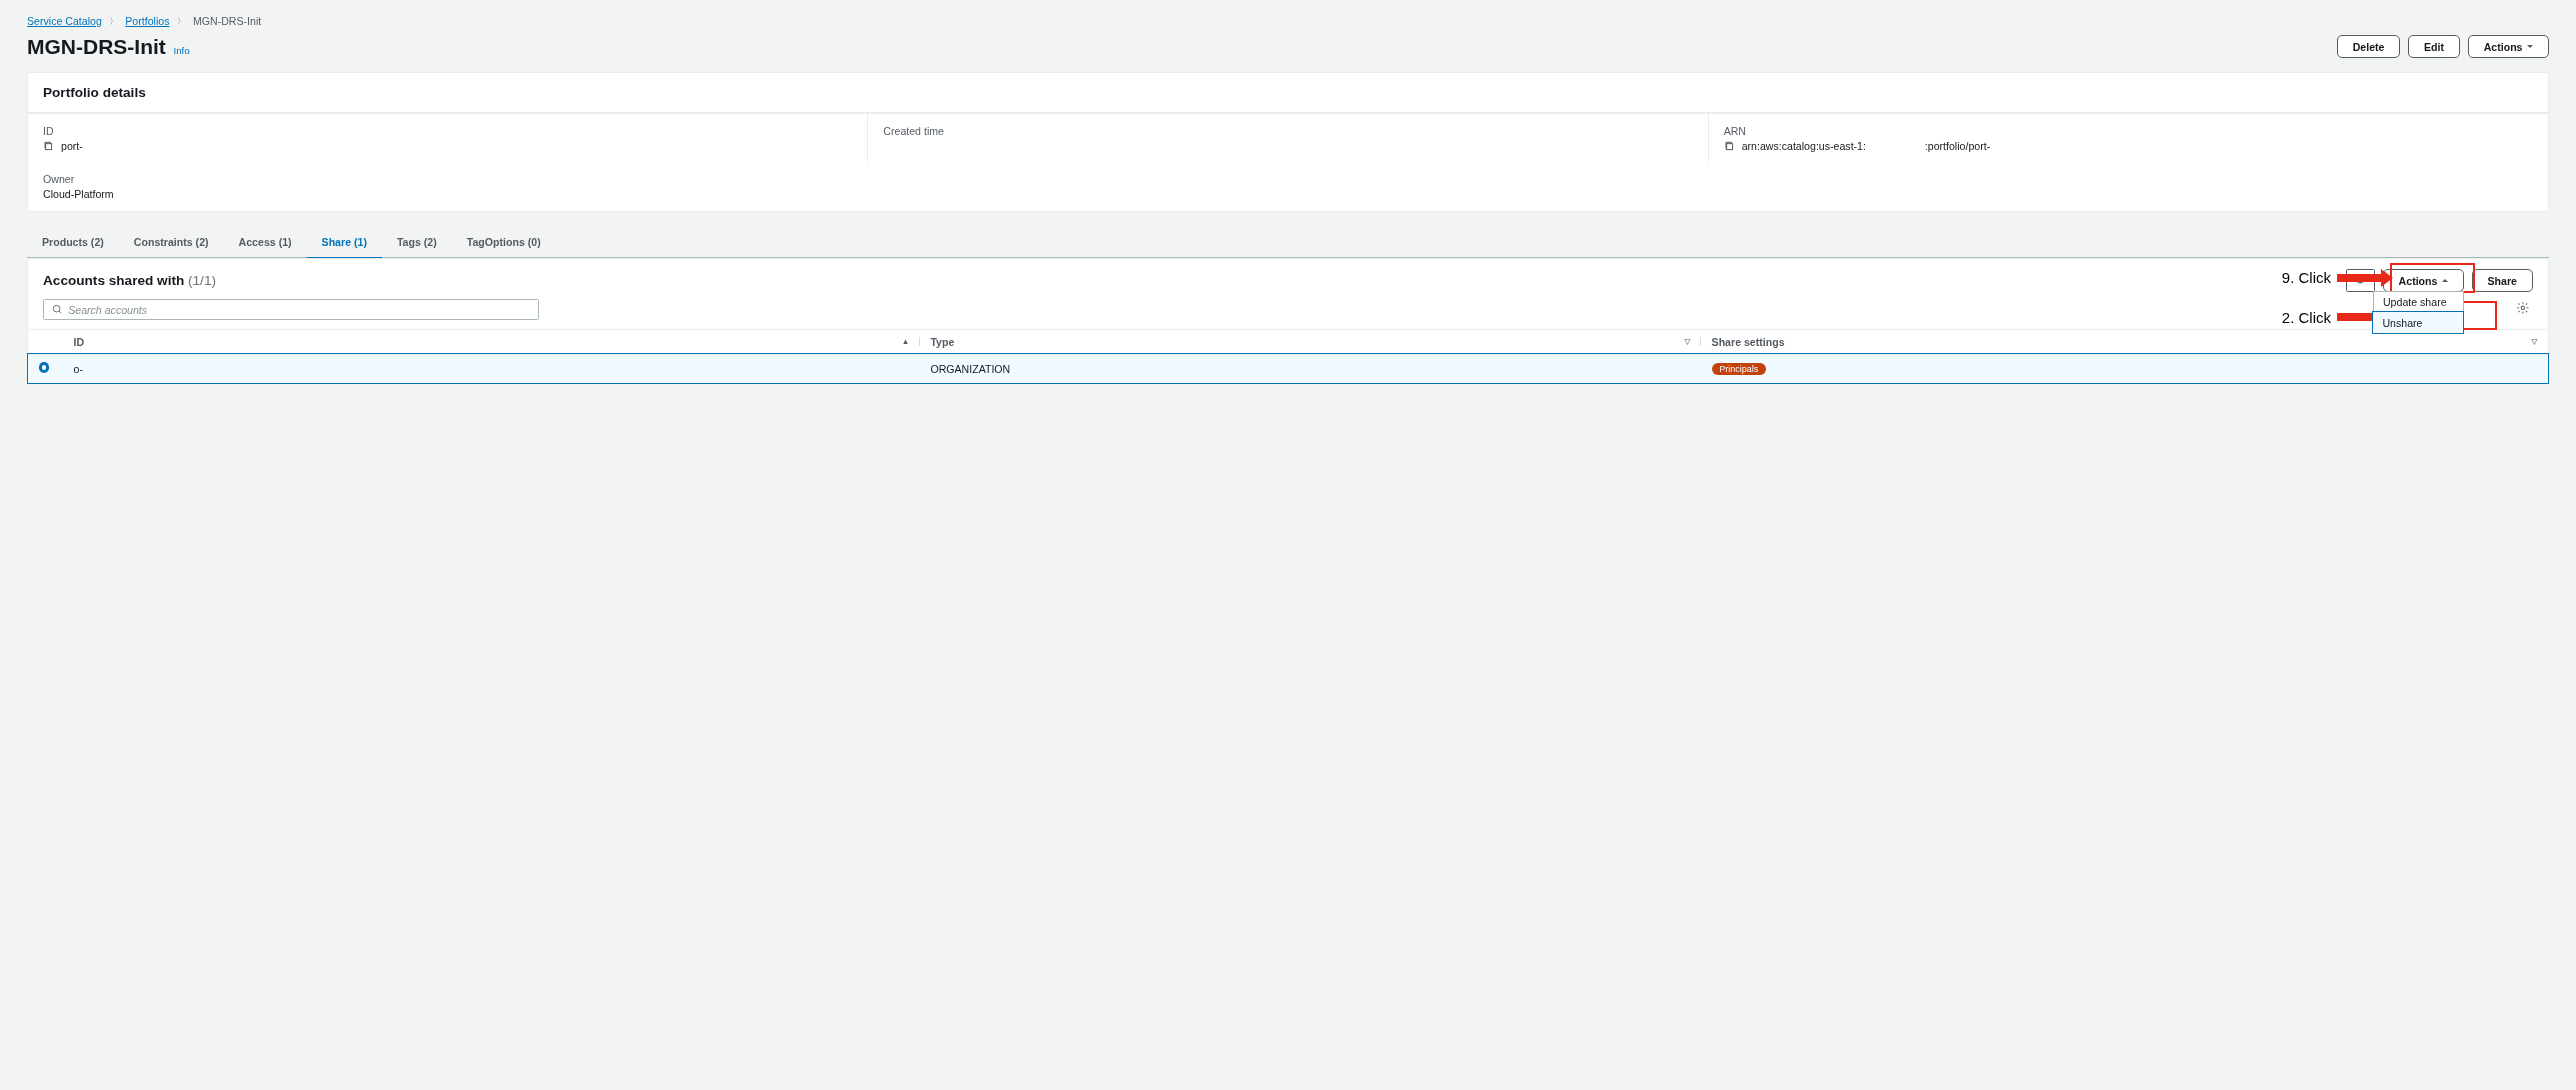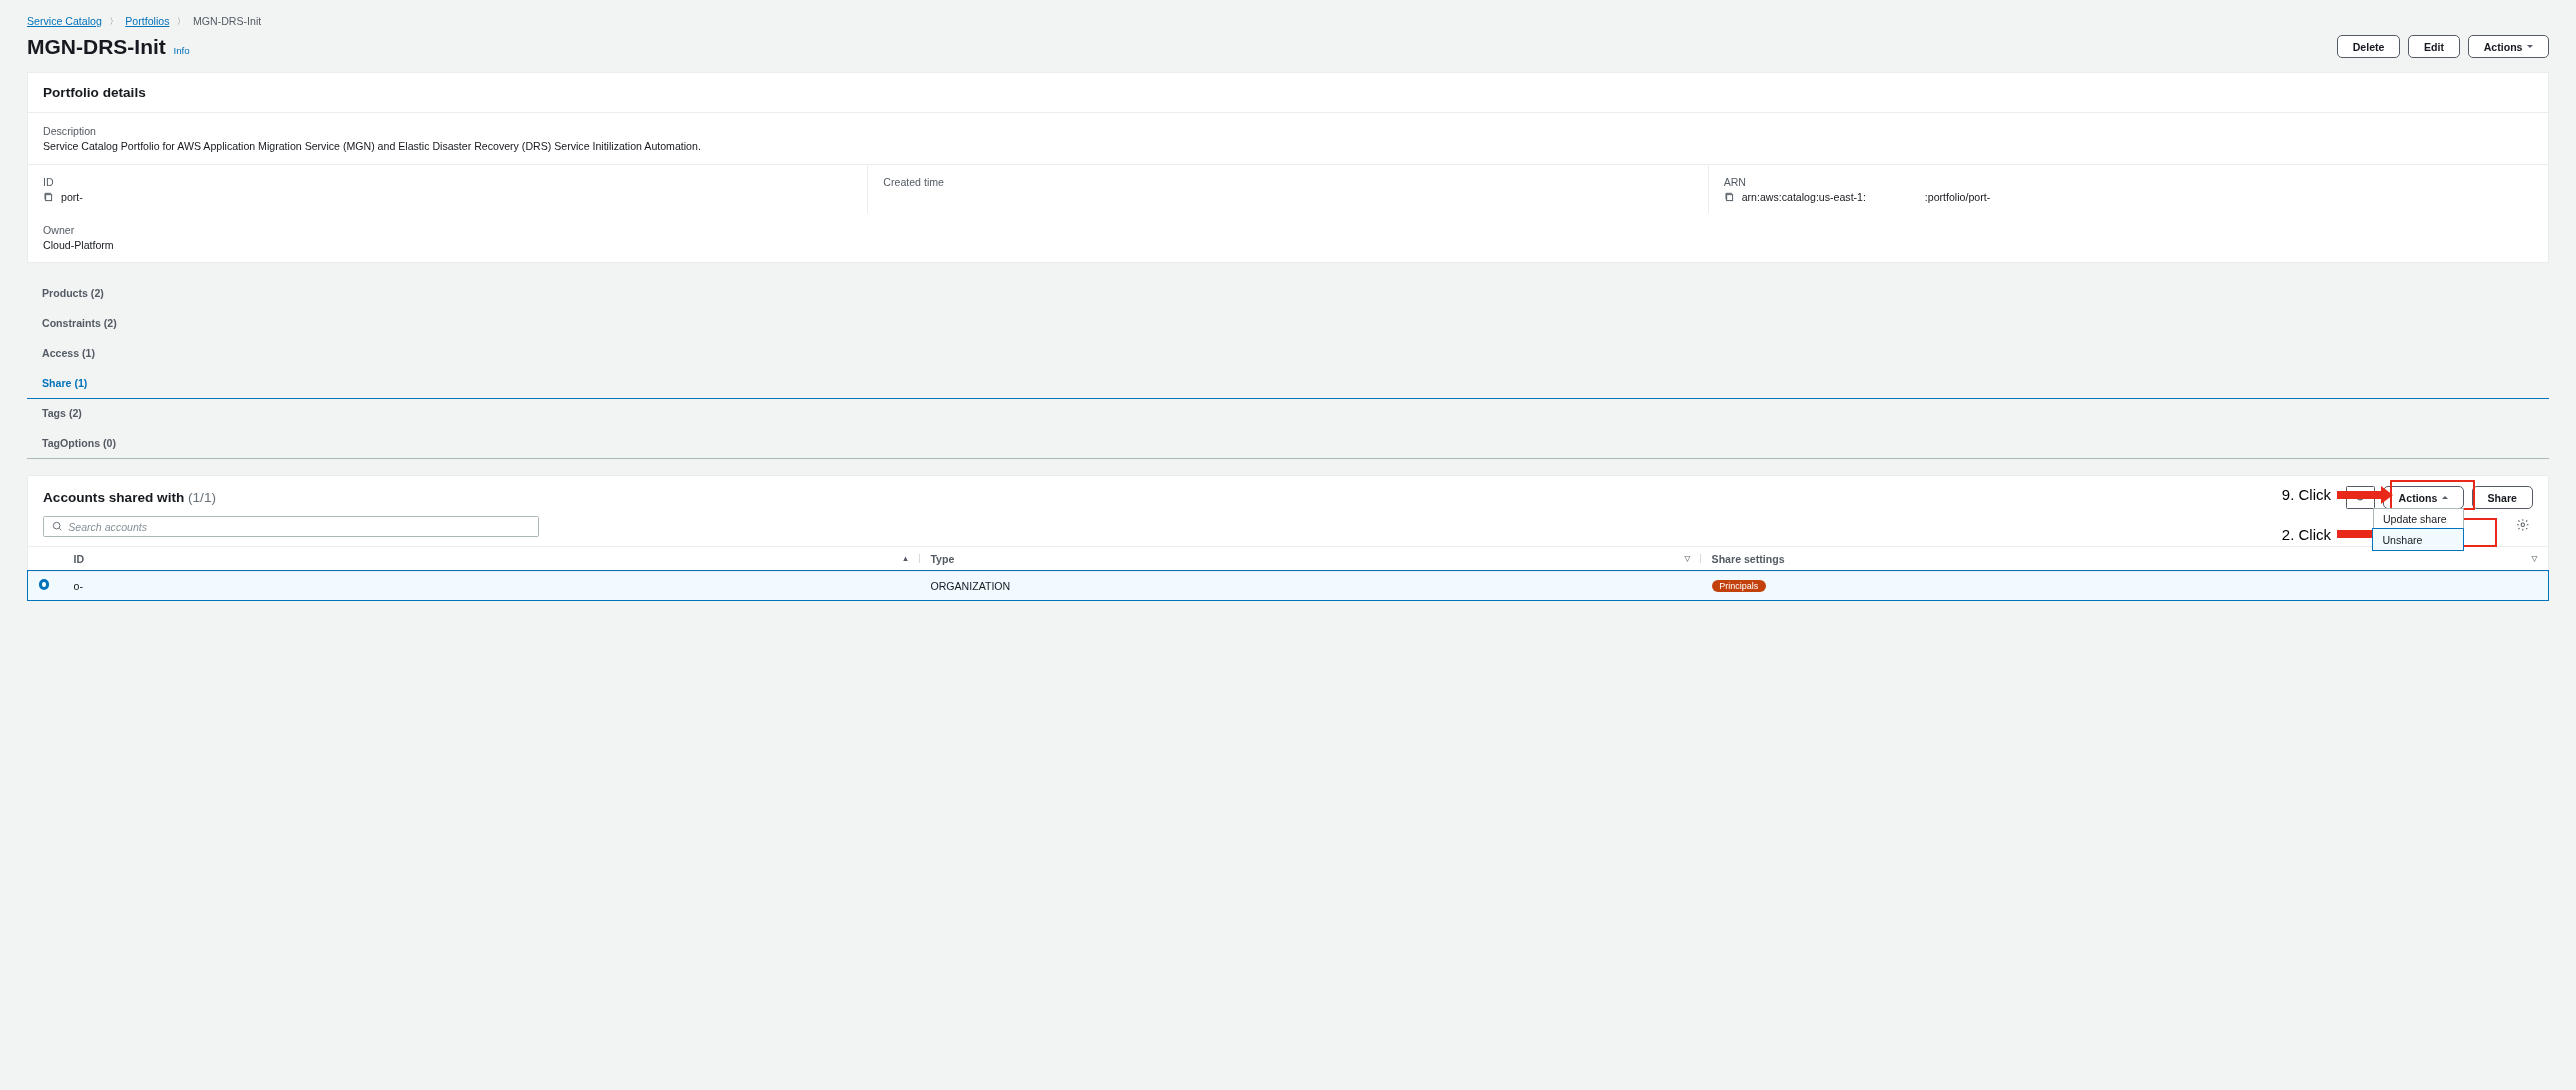--- a/index.html
+++ b/index.html
@@ -45,21 +45,21 @@
 .detail-value { color: #16191f; font-size: 10.6px; }
 
 .details-grid { display: flex; border-top: 0.8px solid #eaeded; }
 .details-cell { flex: 1; padding: 10.6px 15px; }
 .details-cell + .details-cell { border-left: 0.8px solid #eaeded; }
 .copy-icon { display: inline-flex; width: 10.6px; height: 10.6px; margin-right: 4.5px; vertical-align: -1.5px; }
 
 .owner-row { padding: 10.6px 15px; }
 
 
-.tabs { display: flex; border-bottom: 0.8px solid #aab7b8; margin-bottom: 16px; flex-direction: column; }
+.tabs { display: flex; border-bottom: 0.8px solid #aab7b8; margin-bottom: 0; }
 .tab { padding: 9px 15px; font-size: 10.6px; color: #545b64; cursor: pointer; font-weight: 700; }
 .tab.active { color: #0073bb; border-bottom: 1.5px solid #0073bb; margin-bottom: -0.8px; }
 
 
 .accounts-panel { background: #fff; border: 0.8px solid #eaeded; }
 .accounts-header { display: flex; align-items: center; justify-content: space-between; padding: 10.6px 15px 6px; }
 .accounts-title { font-size: 13.6px; font-weight: 700; }
 .accounts-title .count { color: #687078; font-weight: 400; }
 .accounts-actions { display: flex; align-items: center; gap: 7.6px; position: relative; }
 
@@ -133,24 +133,20 @@
     <button class="btn">
       <span>Actions</span>
       <span class="caret-down"></span>
     </button>
   </div>
 </div>
 
 <section class="panel">
   <div class="panel-header">
     <h2>Portfolio details</h2>
-  </div>
-  <div class="details-body">
-    <div class="detail-label">Description</div>
-    <div class="detail-value">Service Catalog Portfolio for AWS Application Migration Service (MGN) and Elastic Disaster Recovery (DRS) Service Initilization Automation.</div>
   </div>
   <div class="details-grid">
     <div class="details-cell">
       <div class="detail-label">ID</div>
       <div class="detail-value">
         <span class="copy-icon">
           <svg viewBox="0 0 16 16" fill="none" stroke="#545b64" stroke-width="1.5">
               <rect x="4" y="4" width="9" height="9"></rect>
               <path d="M3 11V2h9"></path>
             </svg>

